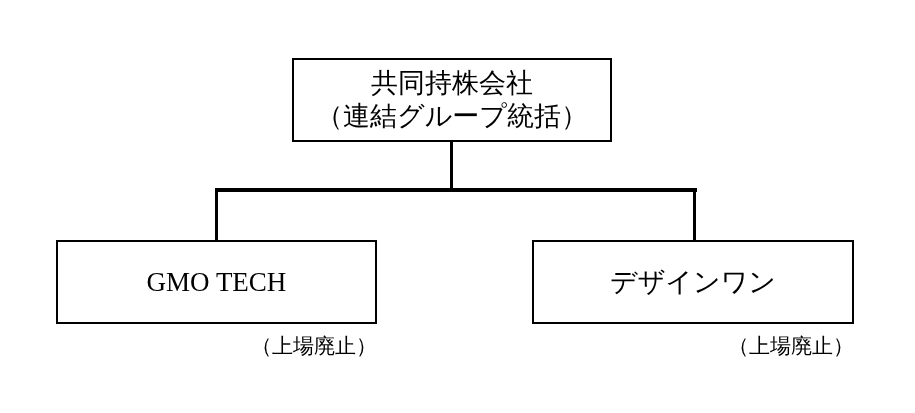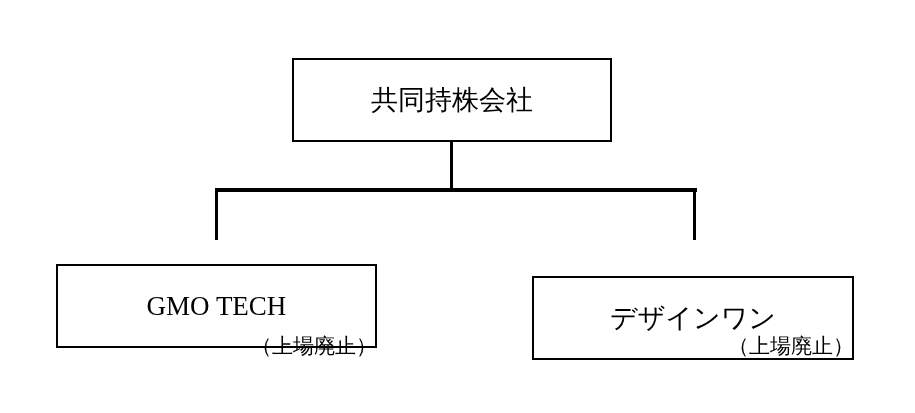--- a/index.html
+++ b/index.html
@@ -28,40 +28,41 @@
     justify-content:center;
     text-align:center;
   }
   .parent-box{
     left:292px;top:58px;width:320px;height:84px;
     font-size:27px;line-height:33px;
   }
   .child-box{
     font-size:27px;line-height:30px;
   }
-  .child-box.left{left:56px;top:240px;width:321px;height:84px;margin-top:24px;}
-  .child-box.right{left:532px;top:240px;width:322px;height:84px;margin-top:36px;}
+  .child-box.left{left:56px;top:240px;width:321px;height:84px;}
+  .child-box.right{left:532px;top:240px;width:322px;height:84px;}
   .line{position:absolute;background:var(--line);}
   .stem{left:450px;top:140px;width:3px;height:50px;}
   .hbar{left:215px;top:188px;width:482px;height:4px;}
   .drop-left{left:215px;top:190px;width:3px;height:50px;}
   .drop-right{left:693px;top:190px;width:3px;height:50px;}
   .label{position:absolute;white-space:nowrap;}
   .tse-label{left:545px;top:149px;font-size:27px;line-height:30px;}
   .delist{top:332px;font-size:21px;line-height:28px;text-align:right;}
   .delist-left{left:56px;width:321px;}
   .delist-right{left:532px;width:322px;}
 </style>
 </head>
 <body>
 
 <div class="canvas">
 
   <div class="box parent-box">
     <div>共同持株会社</div>
+    <div>（連結グループ統括）</div>
   </div>
 
 
   <div class="line stem"></div>
   <div class="line hbar"></div>
   <div class="line drop-left"></div>
   <div class="line drop-right"></div>
 
   <div class="box child-box left">
     <div>GMO TECH</div>

